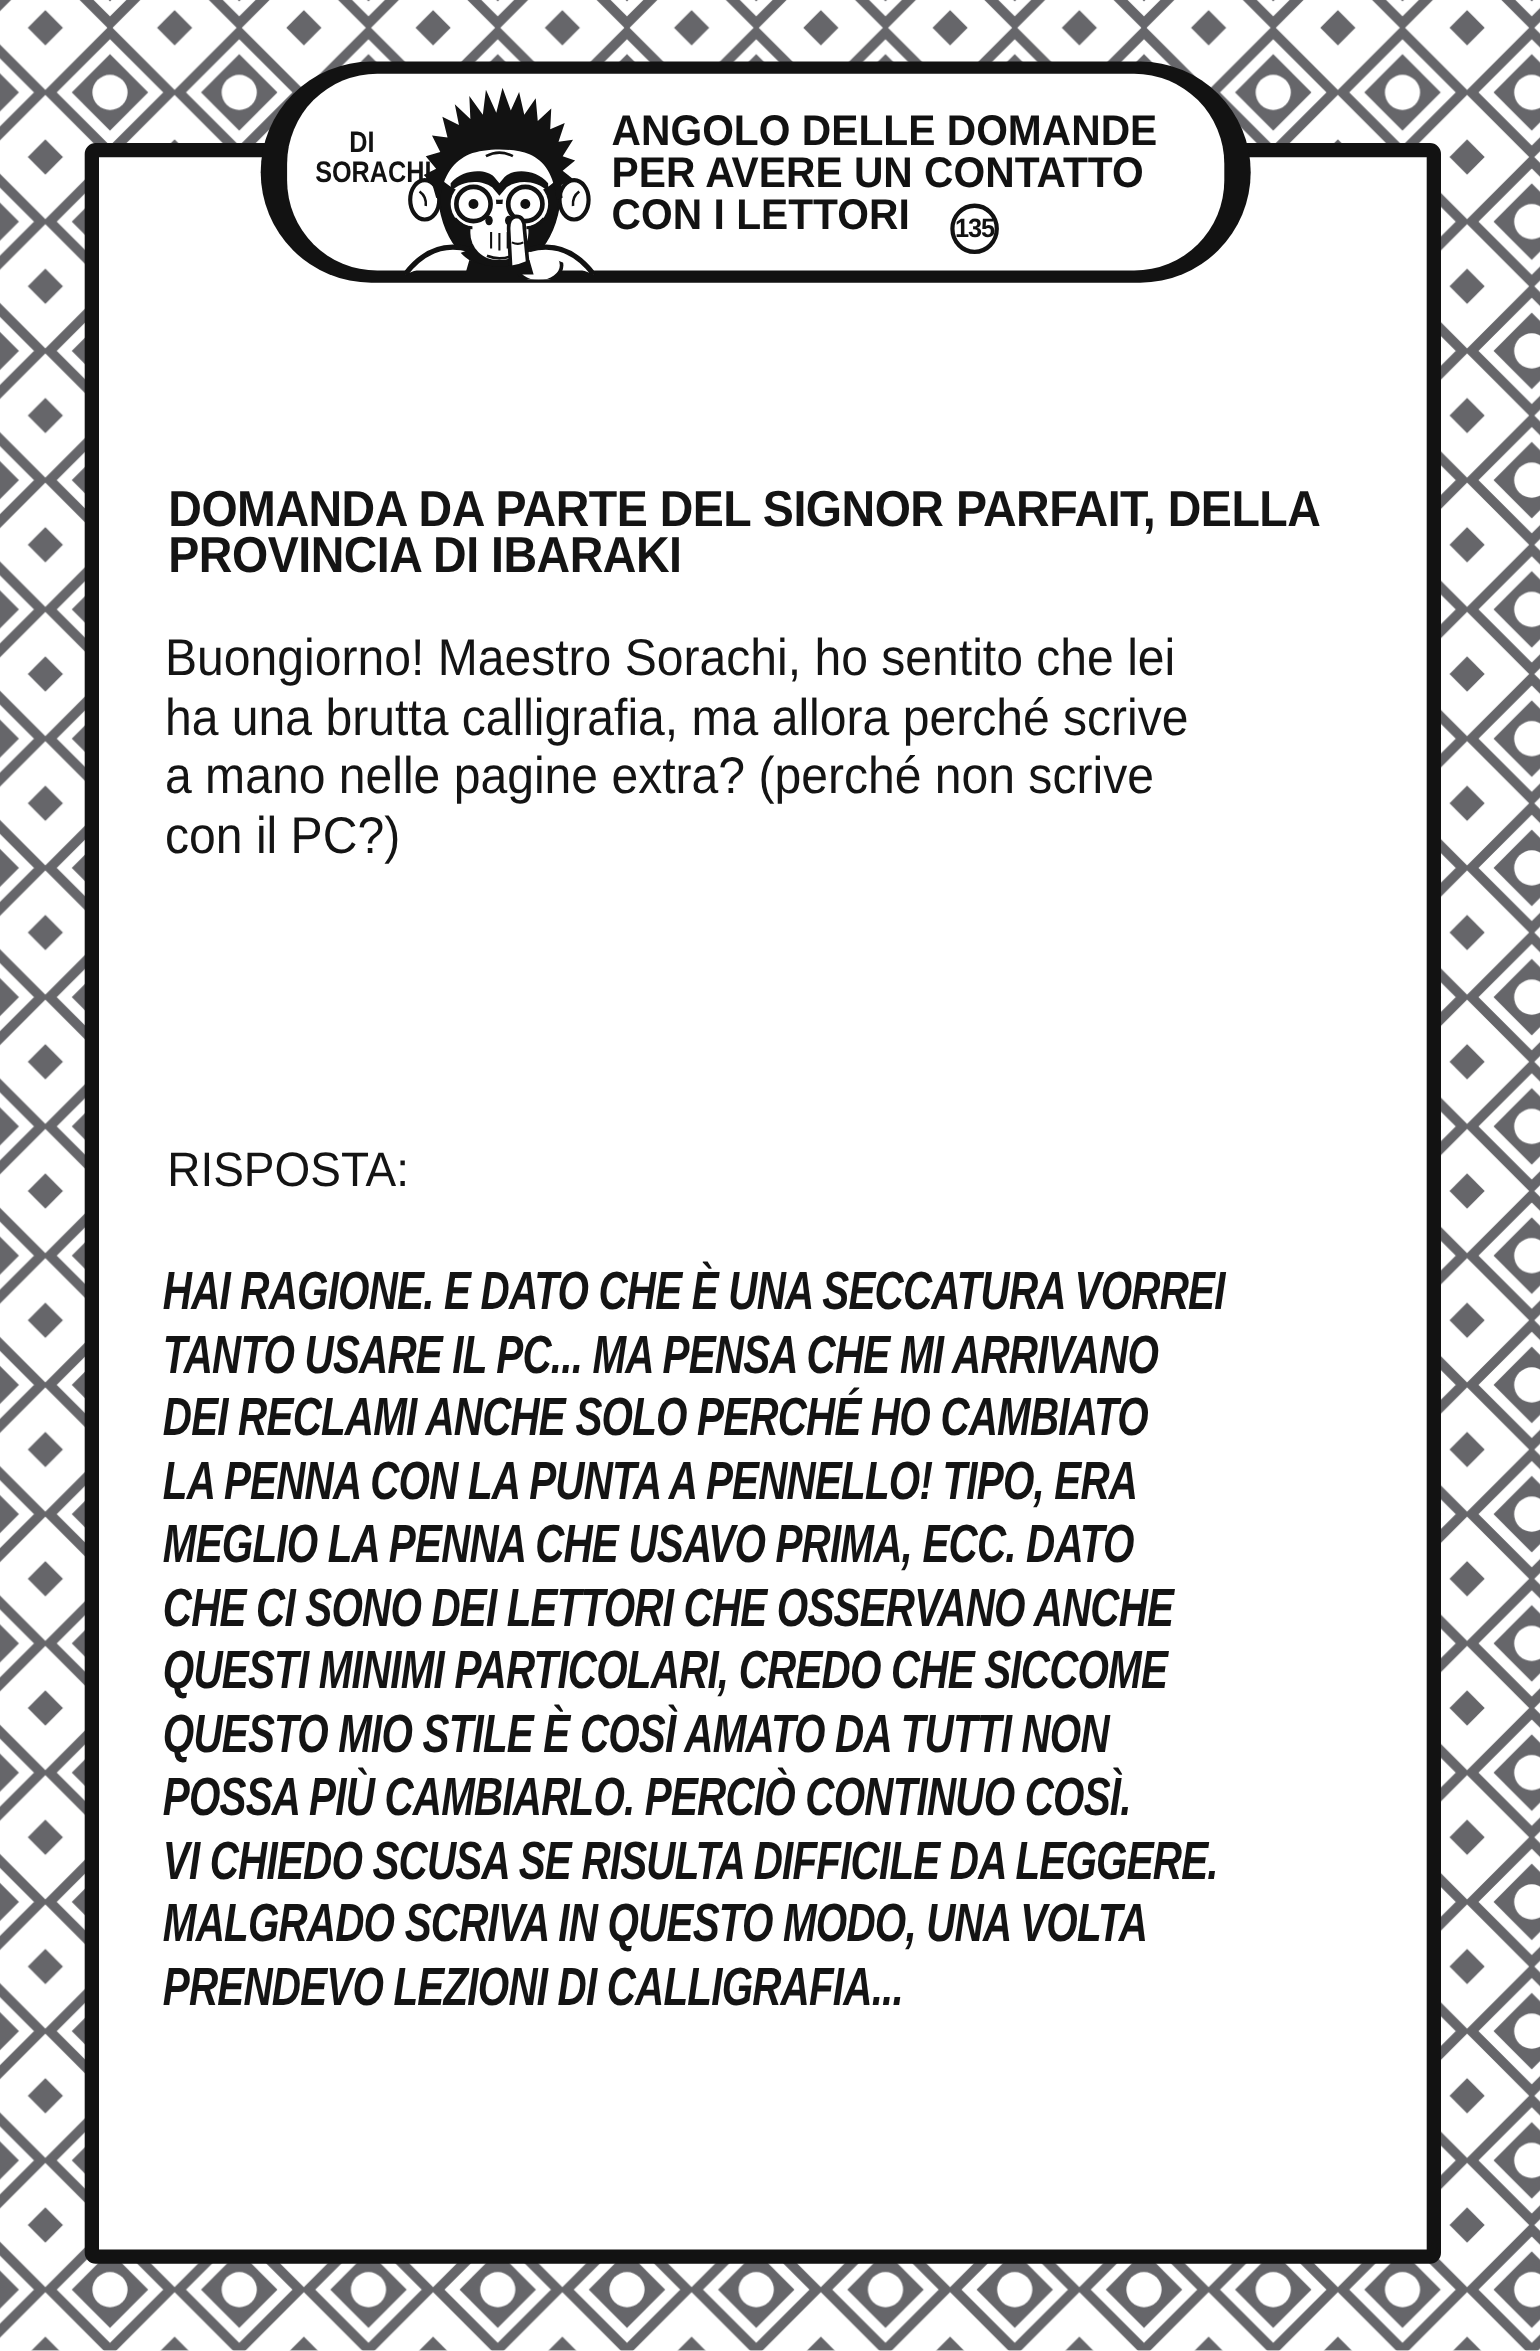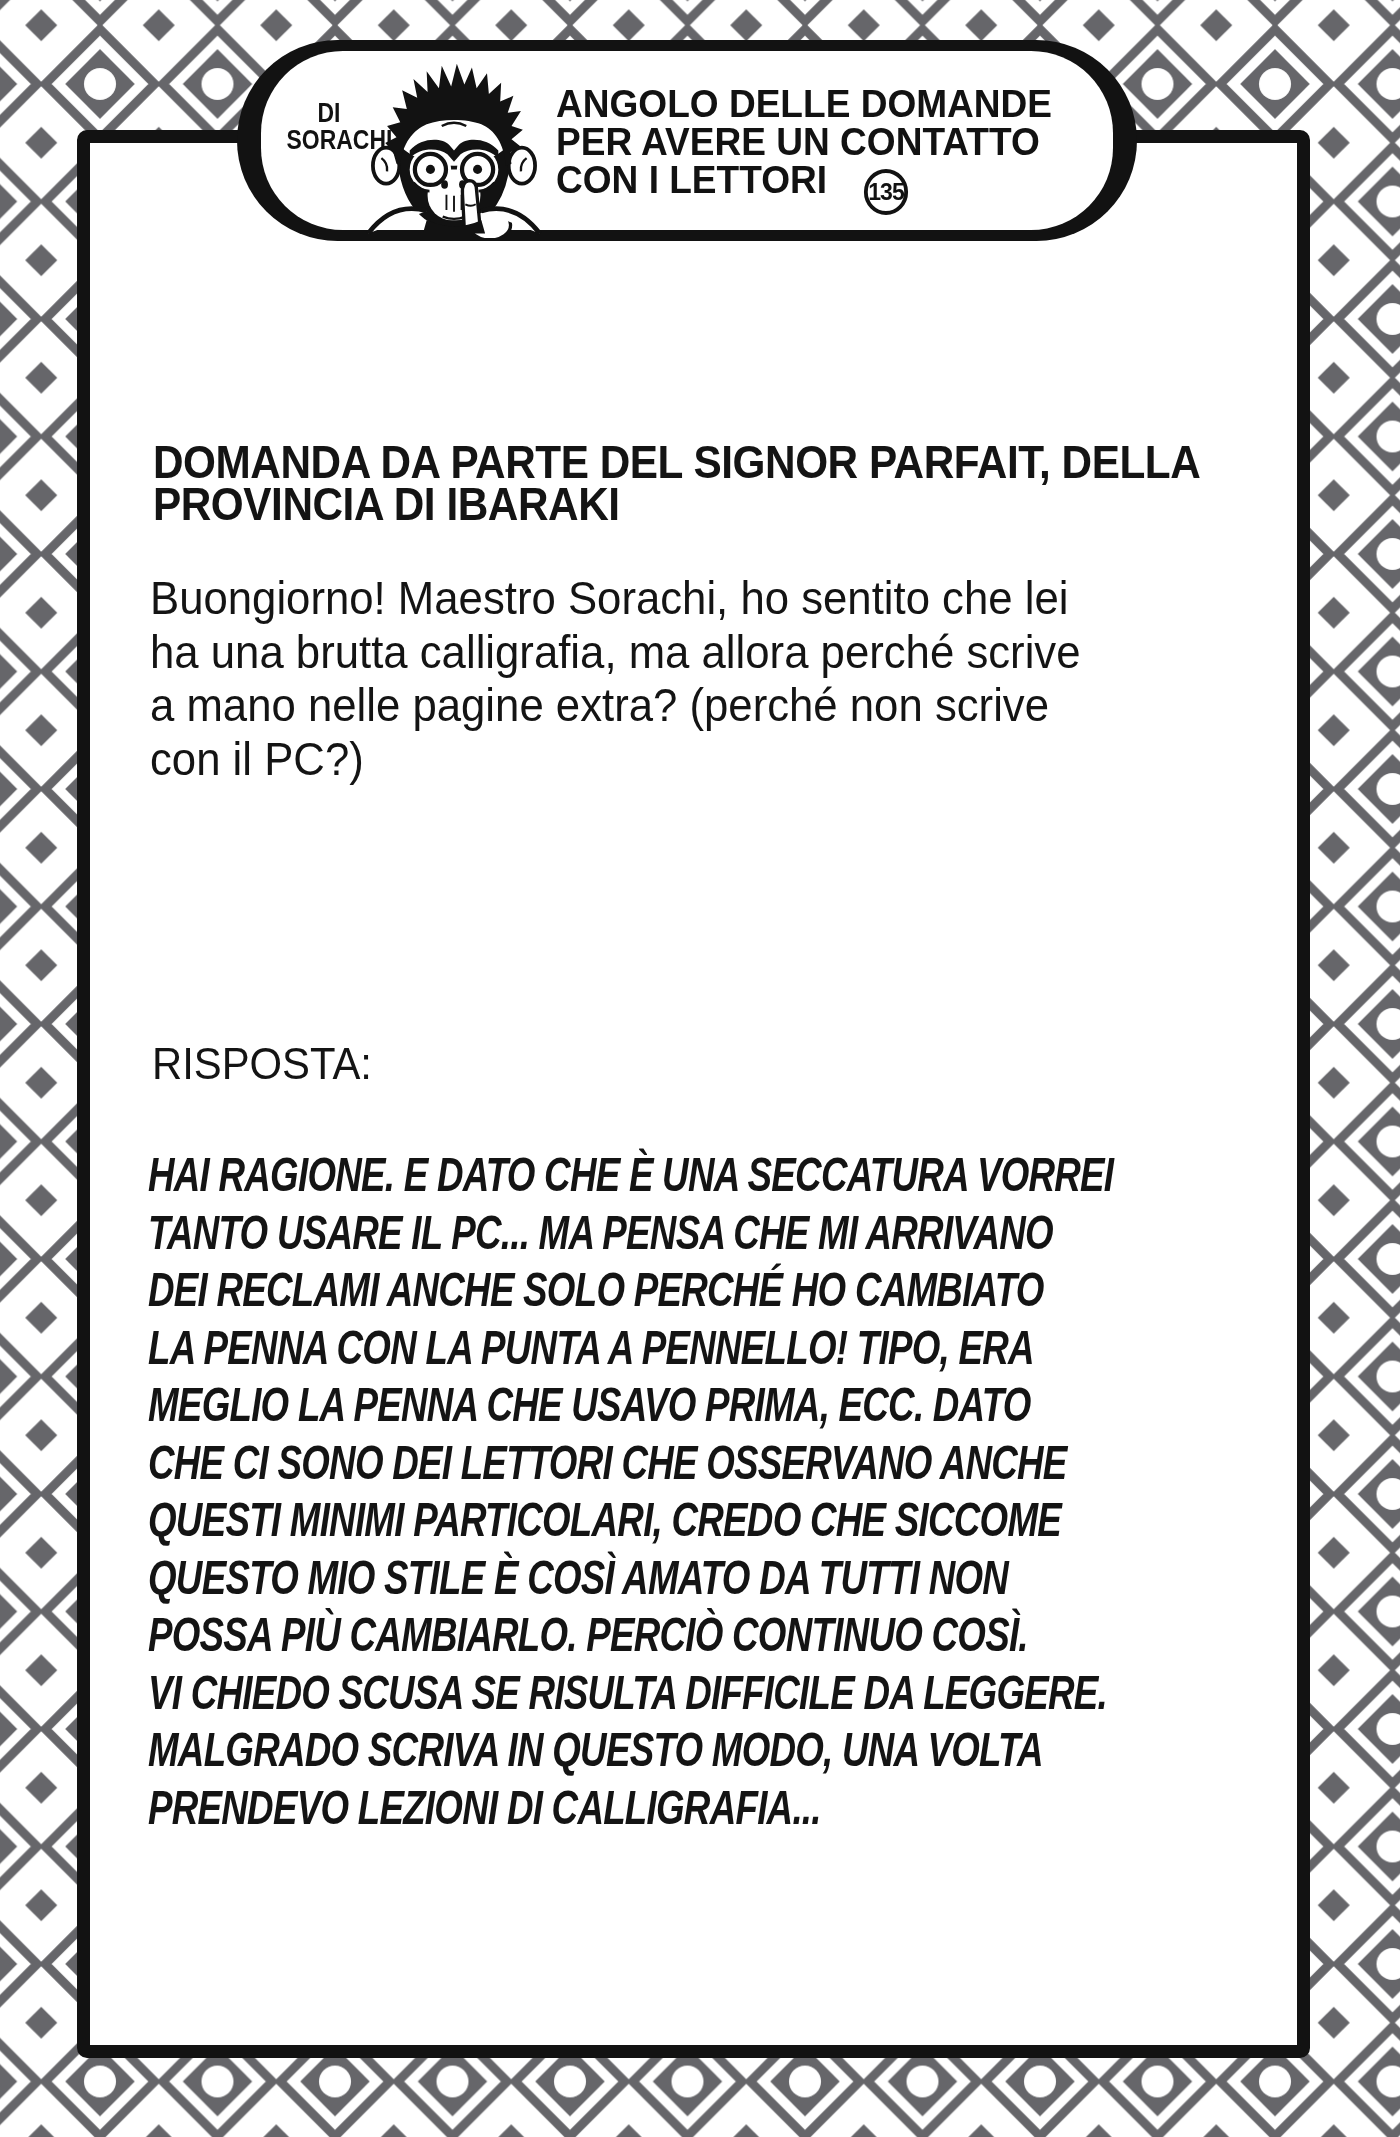--- a/index.html
+++ b/index.html
@@ -8,21 +8,21 @@
     background:#ffffff;color:#121212;
     font-family:"Liberation Sans",sans-serif;
   }
   .bg-pattern{position:absolute;left:0;top:0;width:1400px;height:2137px;}
   .panel{
     position:absolute;left:77px;top:130px;width:1233px;height:1928px;
     box-sizing:border-box;background:#ffffff;border:13px solid #121212;border-radius:10px;
     z-index:1;
   }
   .capsule{
-    position:absolute;left:237px;top:40px;width:900px;height:201px;
+    position:absolute;left:237px;top:56px;width:900px;height:201px;
     background:#121212;border-radius:101px;z-index:3;overflow:hidden;
   }
   .capsule-inner{
     position:absolute;left:24px;right:24px;top:11px;bottom:11px;
     background:#ffffff;border-radius:82px;
   }
   .byline{
     position:absolute;left:42px;top:60px;width:100px;text-align:center;
     font-weight:bold;font-size:27px;line-height:27px;letter-spacing:0;
     transform:scaleX(.85);transform-origin:center top;color:#121212;

